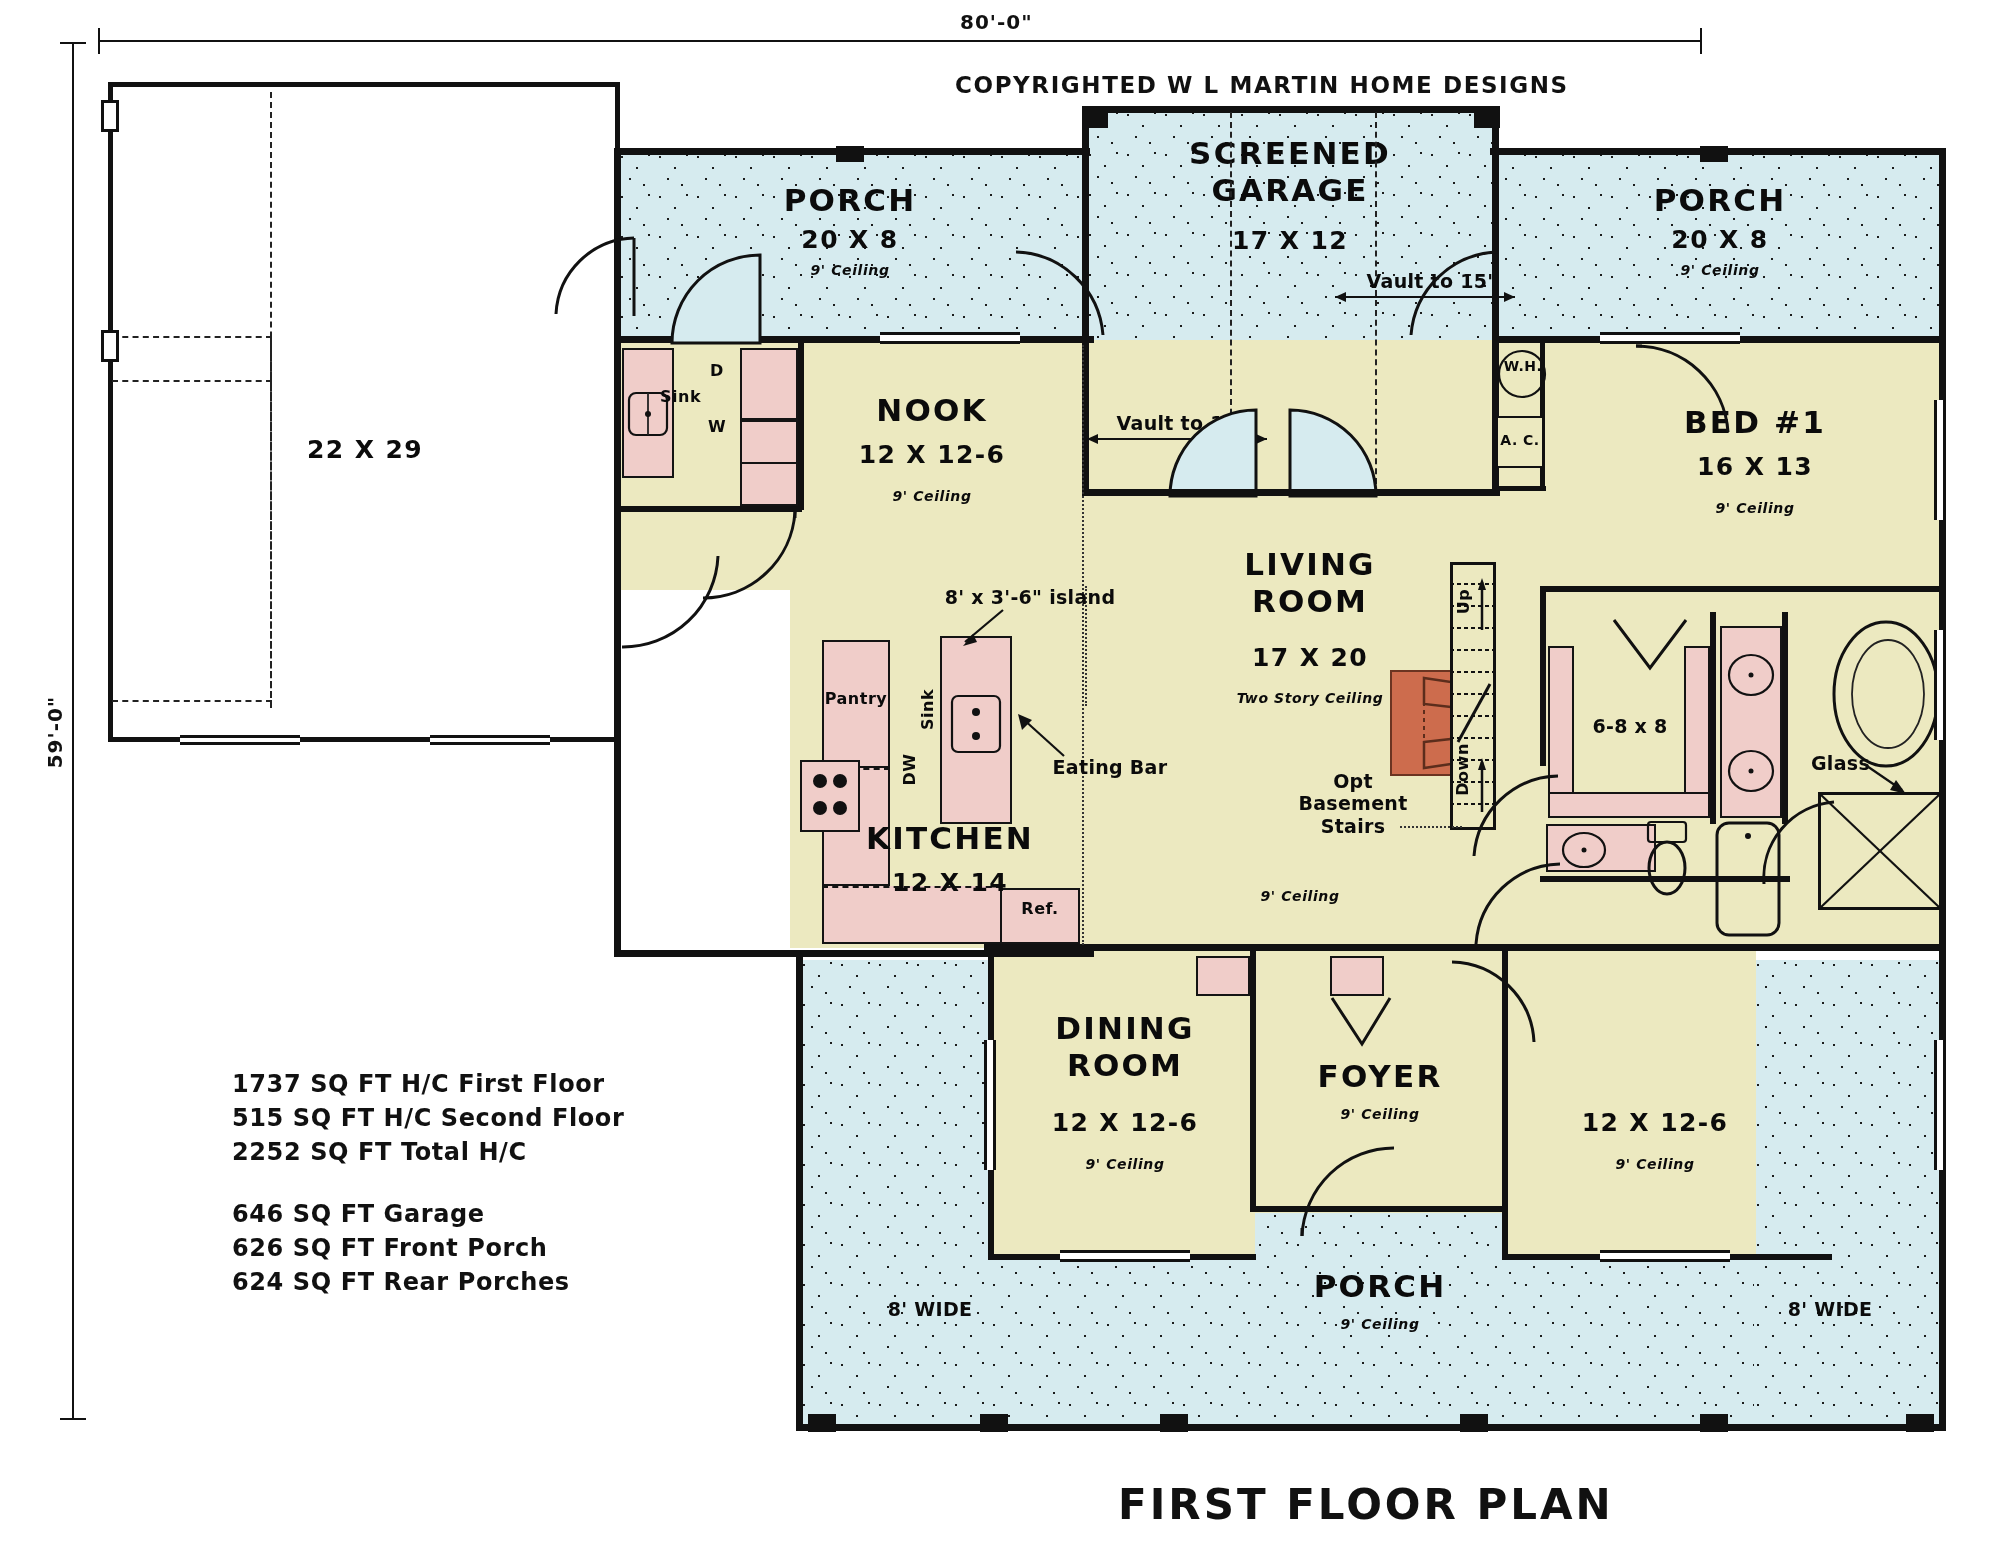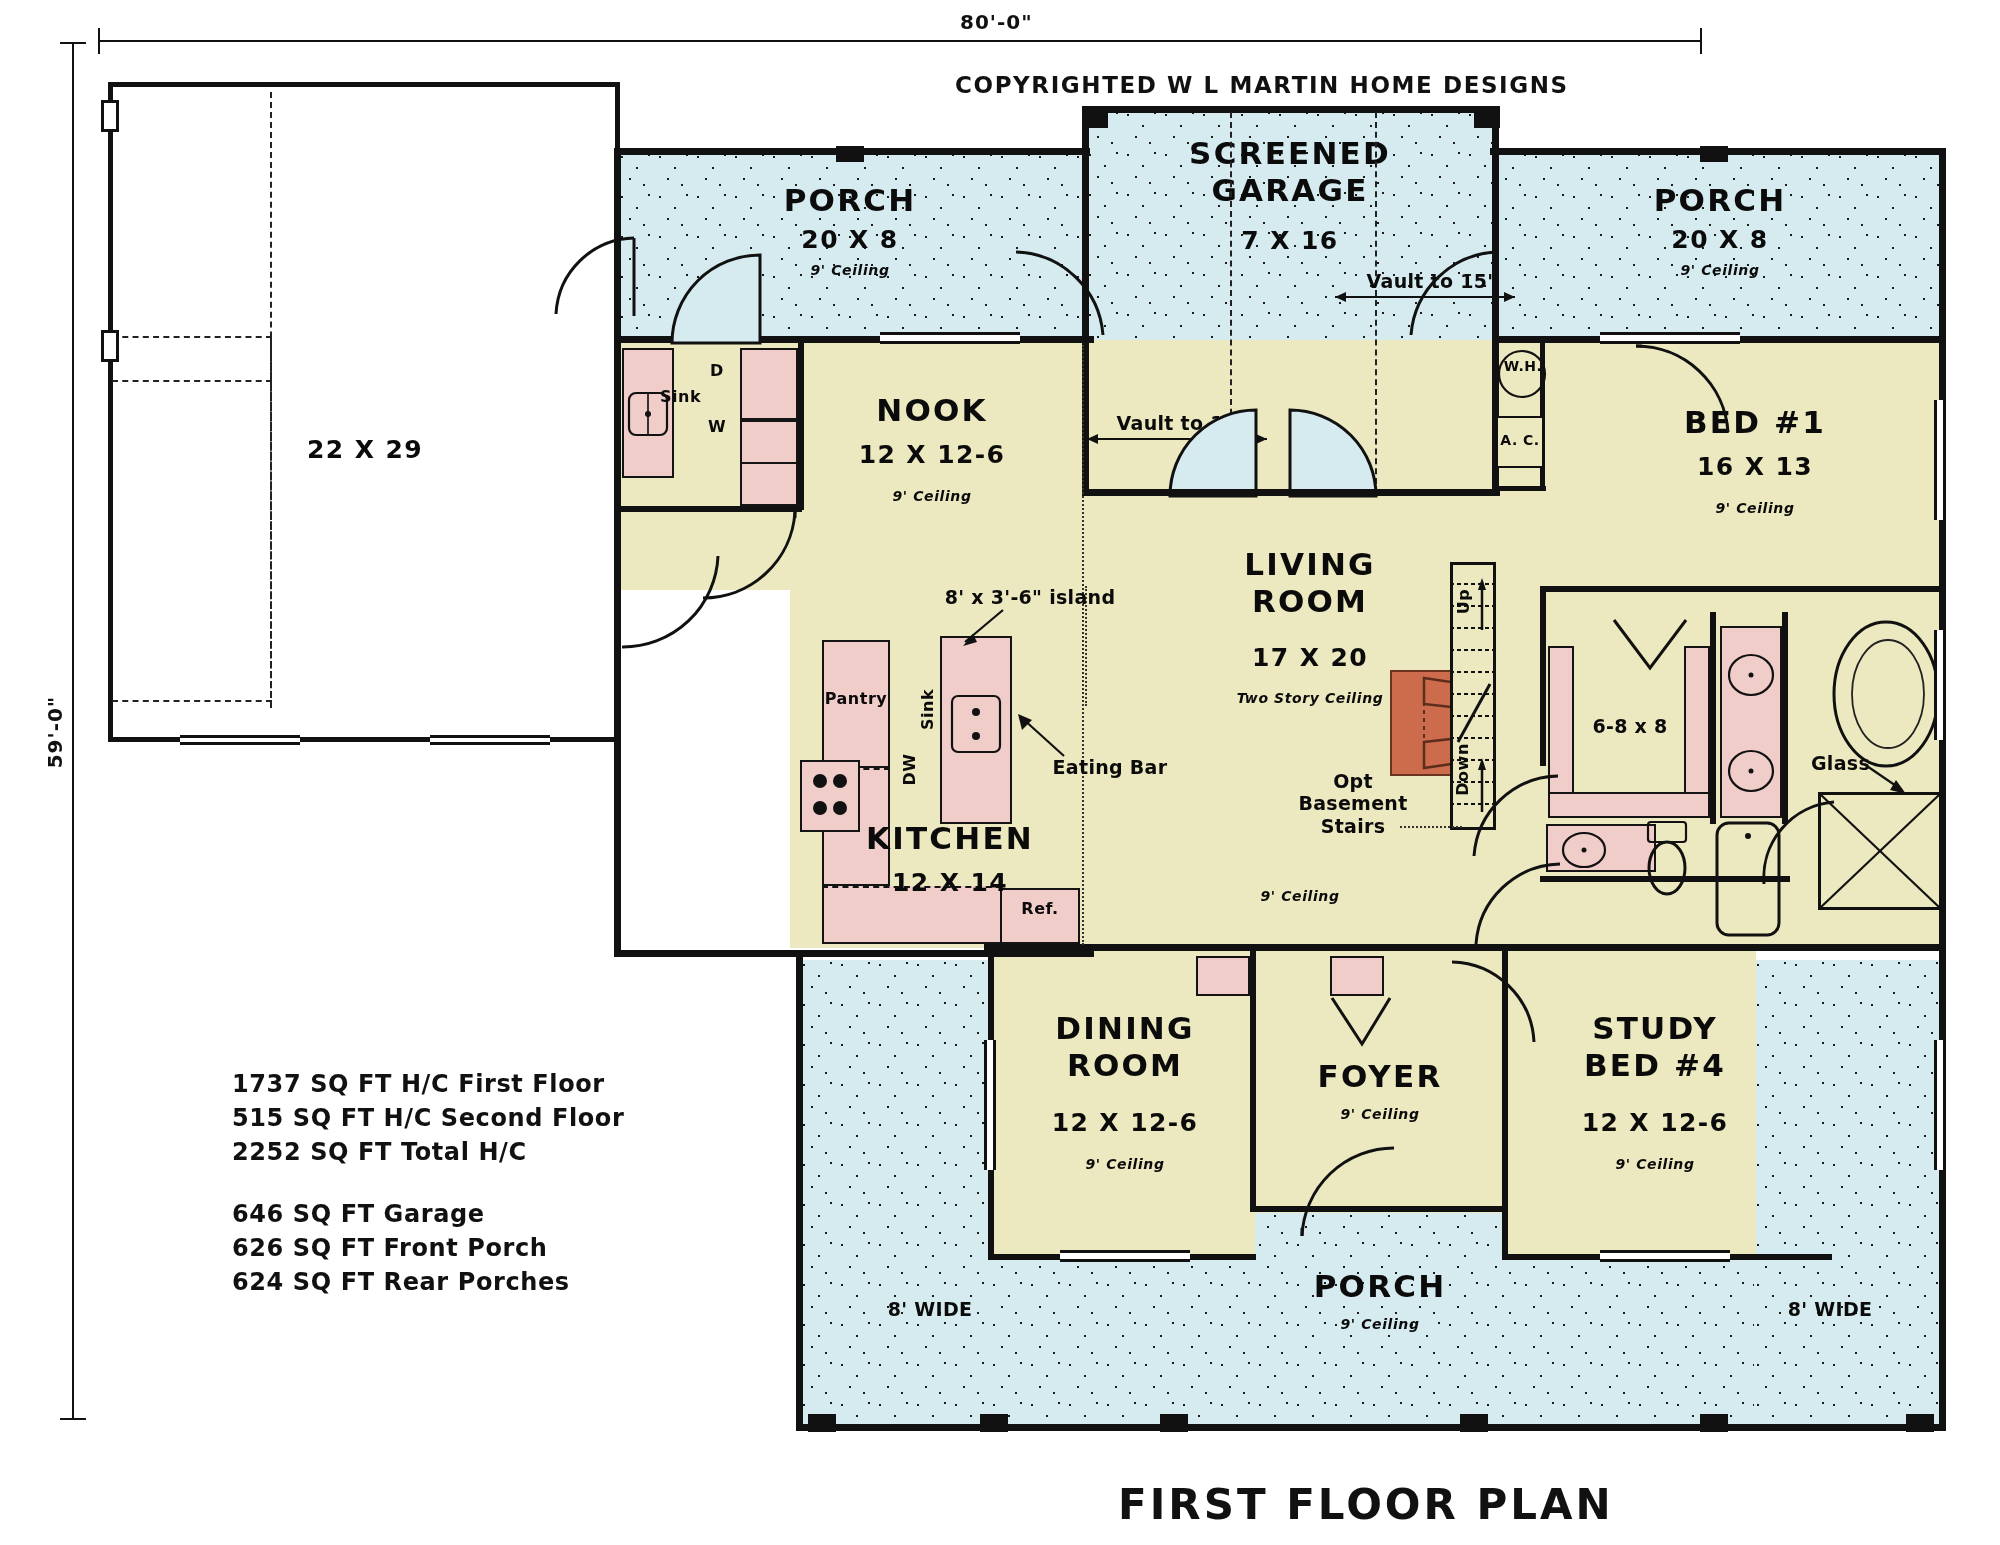--- a/index.html
+++ b/index.html
@@ -219,21 +219,21 @@
 
   <div class="wall abs" style="left:796px; top:1424px; width:1150px; height:7px;"></div>
   <div class="wall abs" style="left:796px; top:956px; width:7px; height:474px;"></div>
 
   <div class="txt room-name" style="left:690px; top:182px; width:320px;">PORCH</div>
   <div class="txt room-dim" style="left:690px; top:225px; width:320px;">20 X 8</div>
   <div class="txt room-ceil" style="left:690px; top:262px; width:320px;">9' Ceiling</div>
 
   <div class="txt room-name" style="left:1110px; top:135px; width:360px; white-space:pre;">SCREENED
 GARAGE</div>
-  <div class="txt room-dim" style="left:1110px; top:226px; width:360px;">7 X 16</div>
+  <div class="txt room-dim" style="left:1110px; top:226px; width:360px;">17 X 12</div>
 
   <div class="txt room-name" style="left:1560px; top:182px; width:320px;">PORCH</div>
   <div class="txt room-dim" style="left:1560px; top:225px; width:320px;">20 X 8</div>
   <div class="txt room-ceil" style="left:1560px; top:262px; width:320px;">9' Ceiling</div>
 
   <div class="abs dash-line-v" style="left:1230px; top:112px; height:382px;"></div>
   <div class="abs dash-line-v" style="left:1375px; top:112px; height:382px;"></div>
 
   <div class="txt small-lbl" style="left:1320px; top:270px; width:220px;">Vault to 15'</div>
   <svg style="left:1330px; top:288px; width:200px; height:20px;">
@@ -484,22 +484,20 @@
     <path d="M 2 88 A 92 92 0 0 1 94 0" class="stroke-k"></path>
     <line x1="2" y1="88" x2="2" y2="80" class="stroke-k"></line>
   </svg>
 
   <div class="abs cab" style="left:1196px; top:956px; width:54px; height:40px;"></div>
   <div class="abs cab" style="left:1330px; top:956px; width:54px; height:40px;"></div>
   <svg style="left:1328px; top:996px; width:66px; height:58px;">
     <path d="M 4 2 L 34 48 L 62 2" class="stroke-k"></path>
   </svg>
 
-  <div class="txt room-name" style="left:1510px; top:1010px; width:290px; white-space:pre;">STUDY
-BED #4</div>
   <div class="txt room-dim" style="left:1510px; top:1108px; width:290px;">12 X 12-6</div>
   <div class="txt room-ceil" style="left:1510px; top:1156px; width:290px;">9' Ceiling</div>
   <div class="wall abs" style="left:1502px; top:950px; width:6px; height:310px;"></div>
   <div class="wall abs" style="left:1502px; top:1254px; width:330px; height:6px;"></div>
   <div class="abs win" style="left:1600px; top:1250px; width:130px; height:12px;"></div>
   <div class="abs win-v" style="left:1934px; top:1040px; width:12px; height:130px;"></div>
   <svg style="left:1448px; top:960px; width:90px; height:86px;">
     <path d="M 86 82 A 84 84 0 0 0 4 2" class="stroke-k"></path>
   </svg>
 

